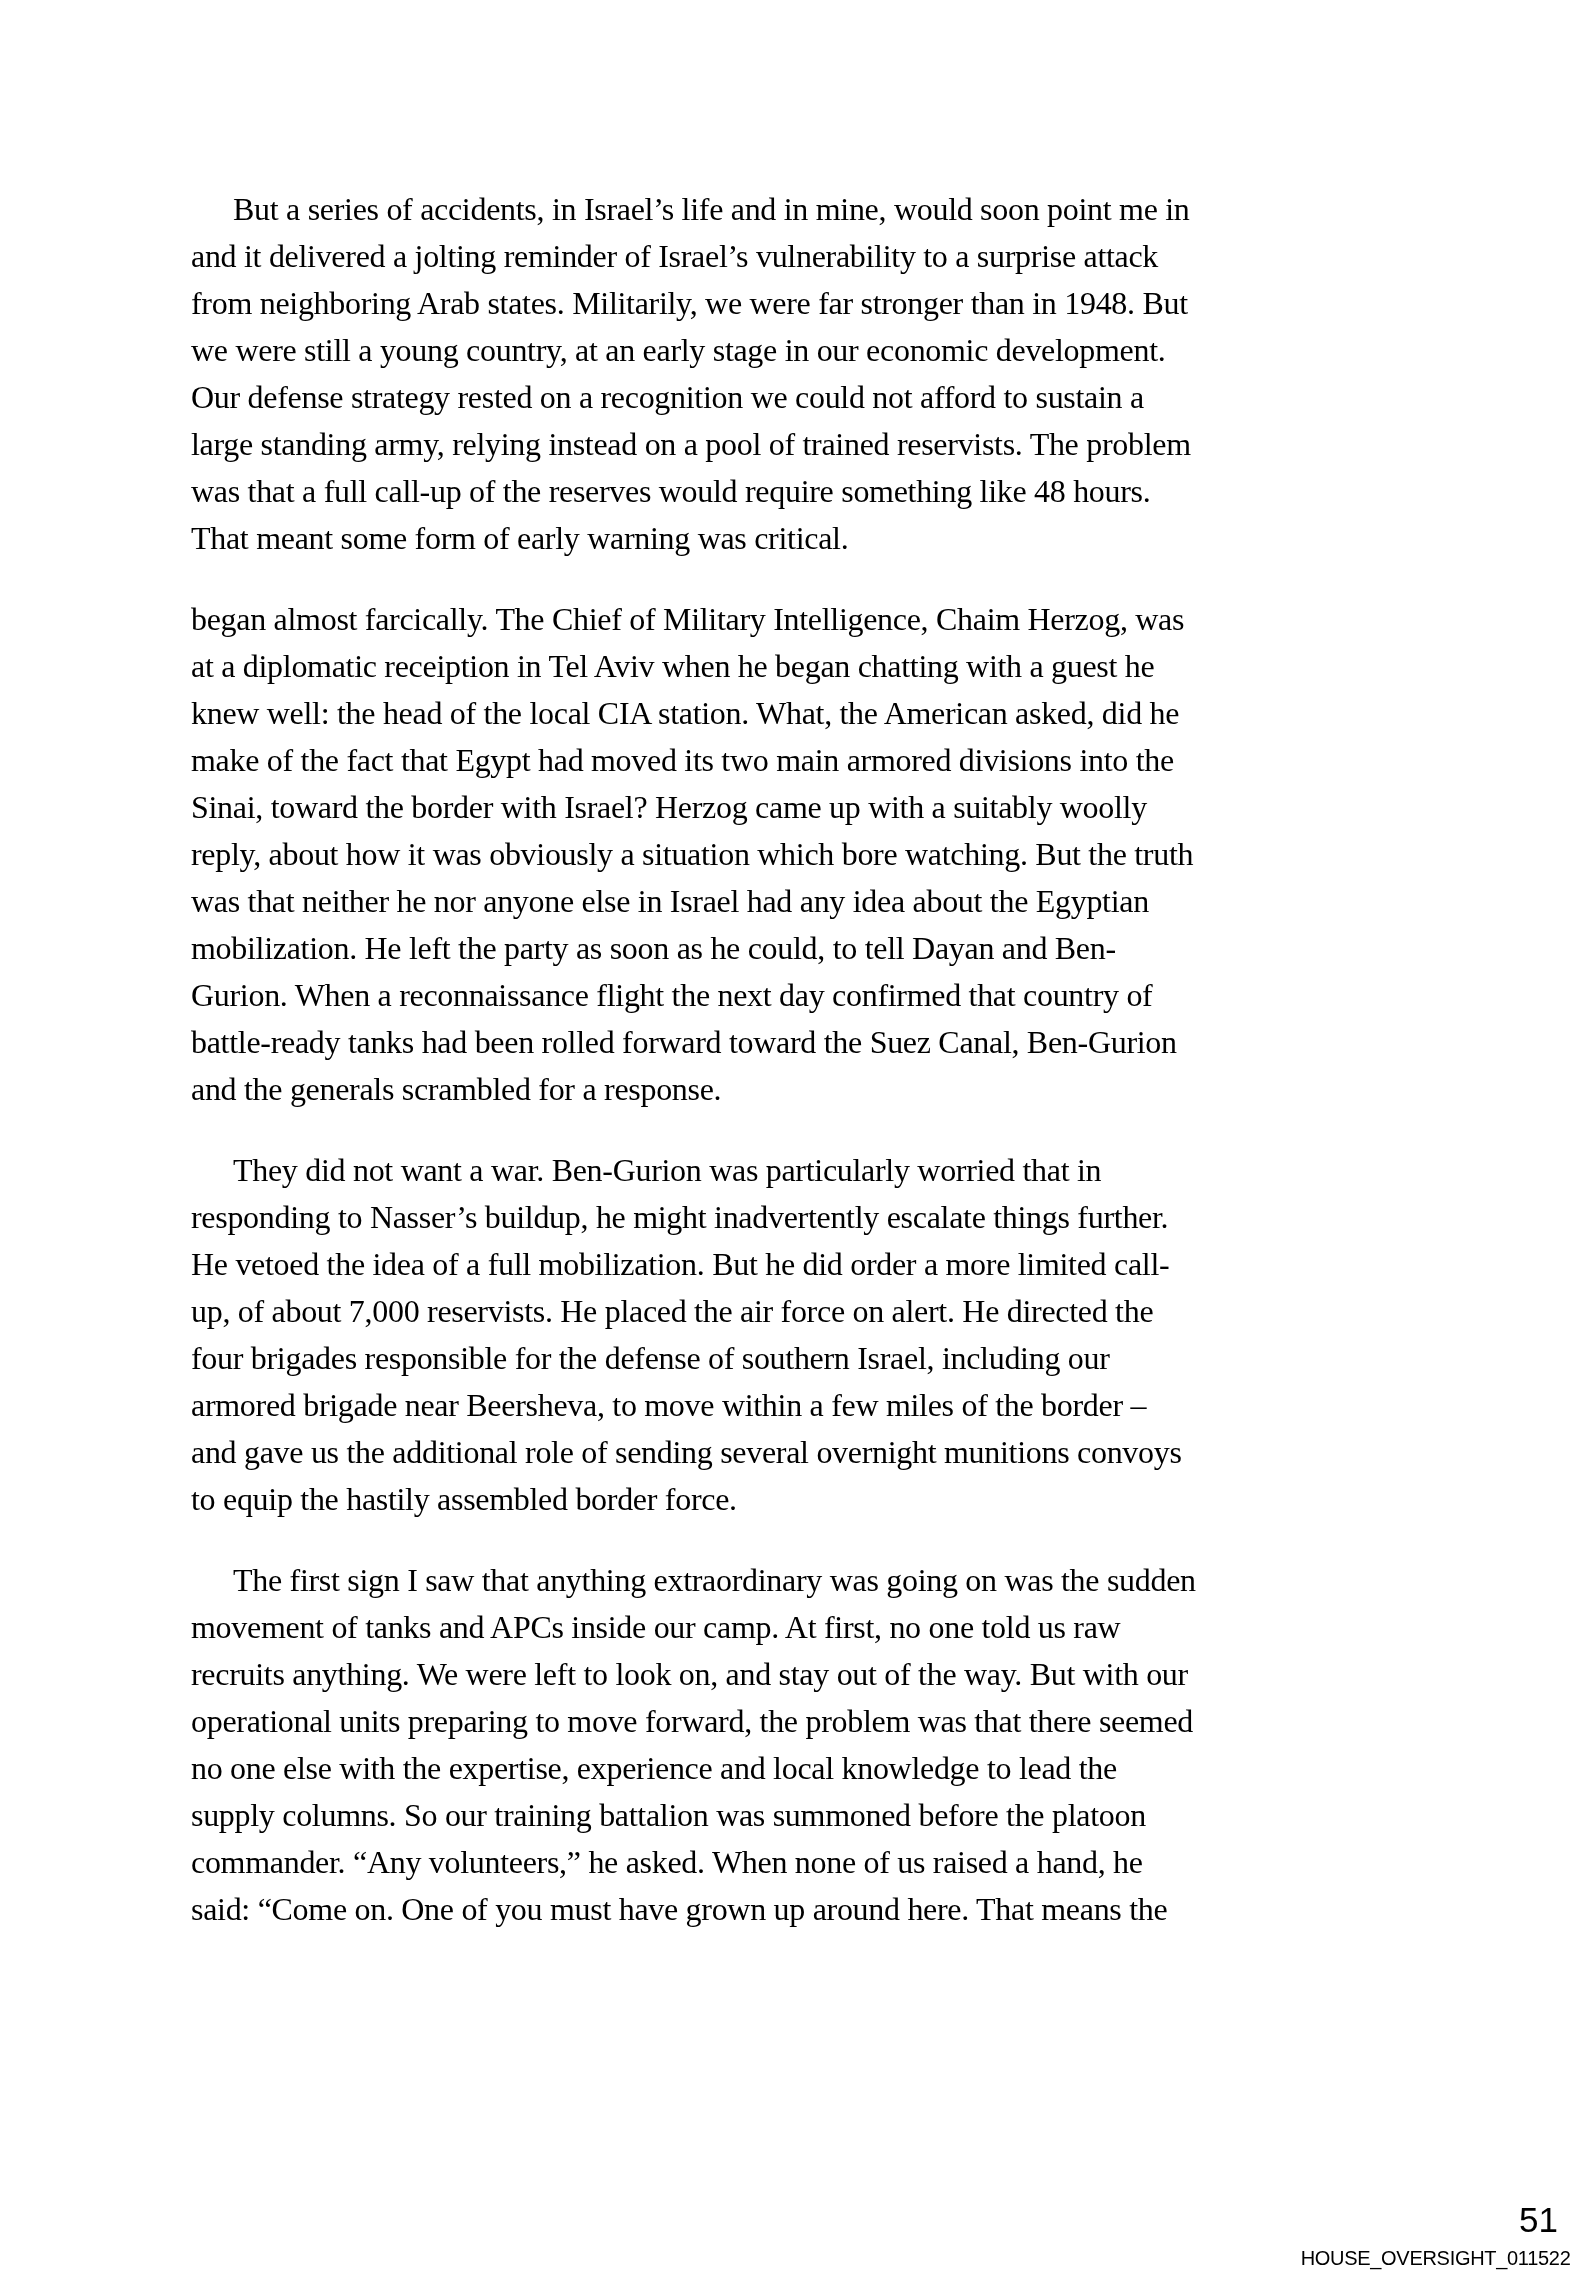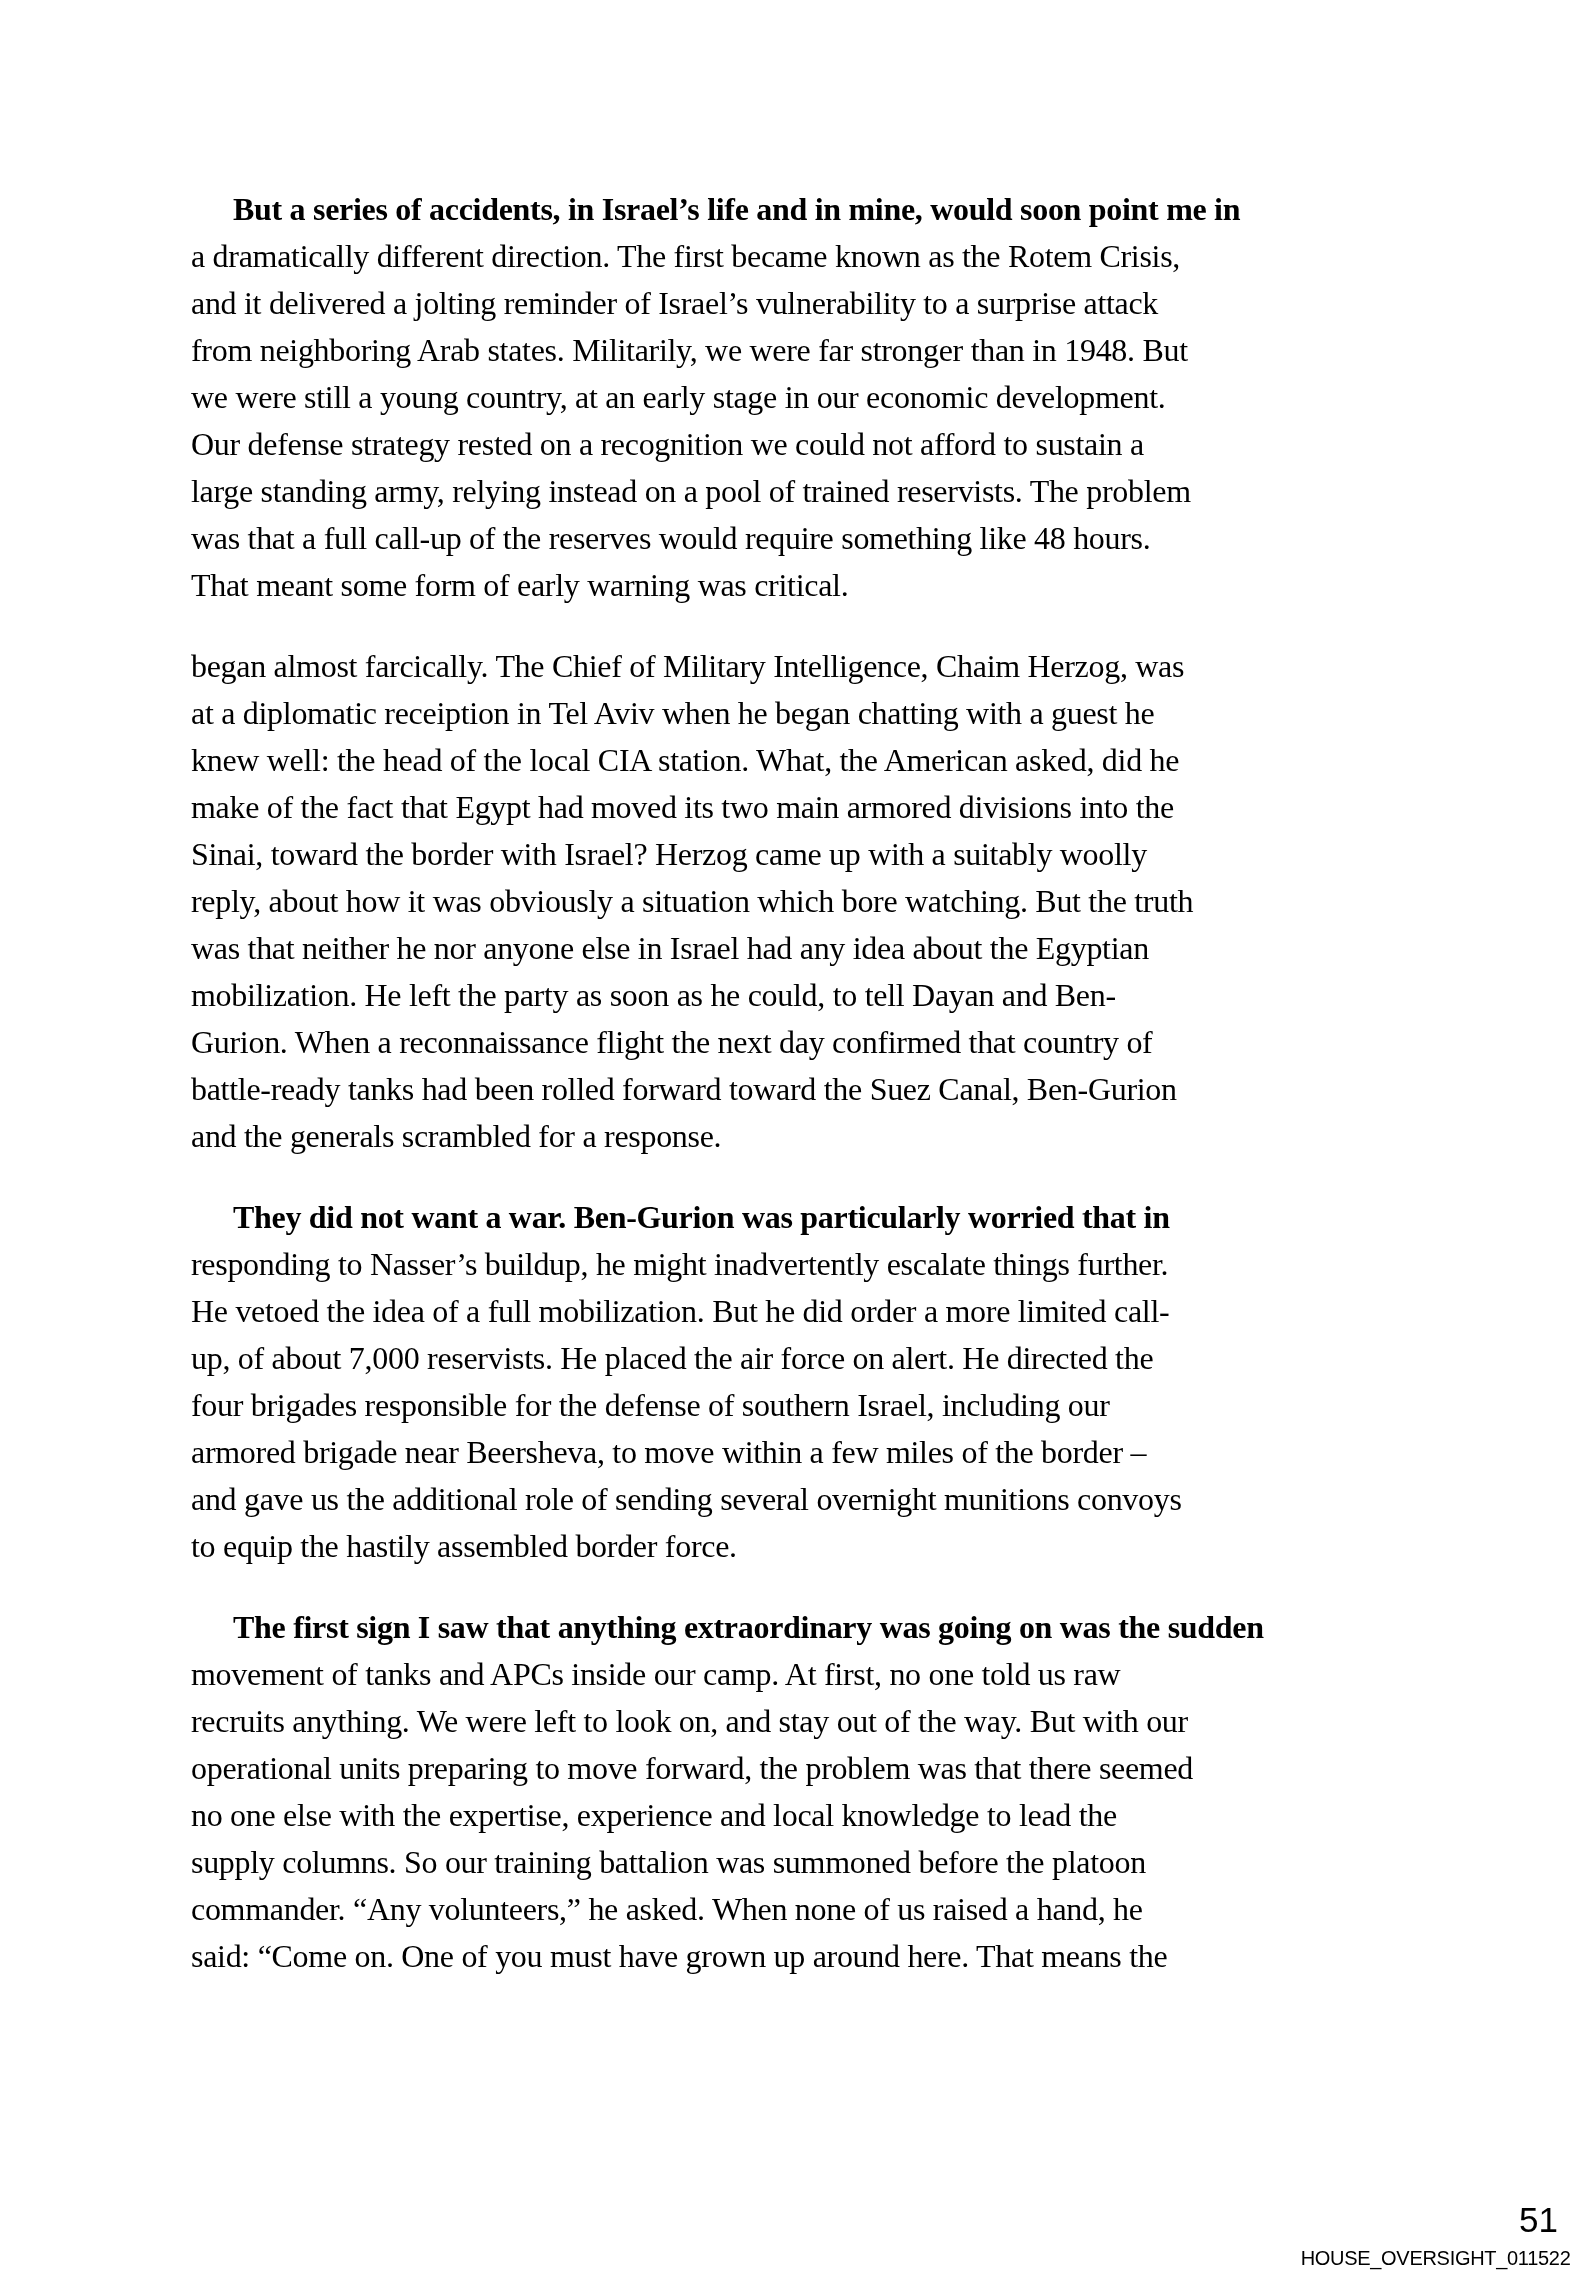--- a/index.html
+++ b/index.html
@@ -21,21 +21,21 @@
     left: 191px;
     top: 186px;
     width: 1226px;
     font-size: 32px;
     line-height: 47px;
     letter-spacing: -0.3px;
   }
   .para { margin: 0 0 34px 0; }
   .para:last-child { margin-bottom: 0; }
   .line { white-space: nowrap; }
-  .line.first { text-indent: 42px; font-weight: bold; }
+  .line.first { text-indent: 42px; }
   .ital { font-style: italic; }
   .page-number {
     position: absolute;
     top: 2182px;
     right: 33px;
     font-family: "Liberation Sans", "DejaVu Sans", sans-serif;
     font-size: 35px;
     line-height: 1;
     margin-top: 20px;
   }
@@ -49,21 +49,20 @@
     letter-spacing: -0.3px;
   }
 </style>
 </head>
 <body>
 
 <div class="page">
   <div class="page-text">
       <div class="para">
         <div class="line first"><span class="">But a series of accidents, in Israel’s life and in mine, would soon point me in</span></div>
-        <div class="line"><span class="">a dramatically different direction. The first became known as the Rotem Crisis,</span></div>
         <div class="line"><span class="">and it delivered a jolting reminder of Israel’s vulnerability to a surprise attack</span></div>
         <div class="line"><span class="">from neighboring Arab states. Militarily, we were far stronger than in 1948. But</span></div>
         <div class="line"><span class="">we were still a young country, at an early stage in our economic development.</span></div>
         <div class="line"><span class="">Our defense strategy rested on a recognition we could not afford to sustain a</span></div>
         <div class="line"><span class="">large standing army, relying instead on a pool of trained reservists. The problem</span></div>
         <div class="line"><span class="">was that a full call-up of the reserves would require something like 48 hours.</span></div>
         <div class="line"><span class="">That meant some form of early warning was critical.</span></div>
       </div>
       <div class="para">
         <div class="line"><span class="">began almost farcically. The Chief of Military Intelligence, Chaim Herzog, was</span></div>

